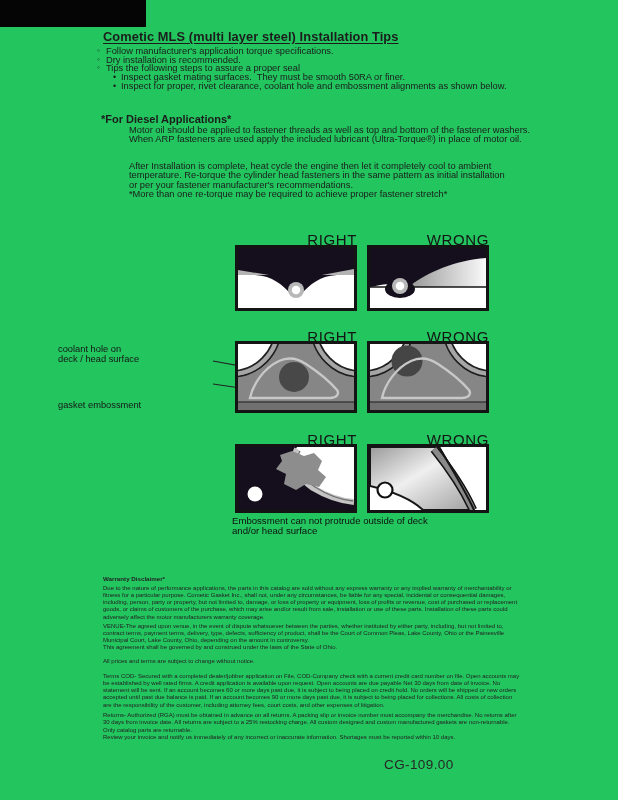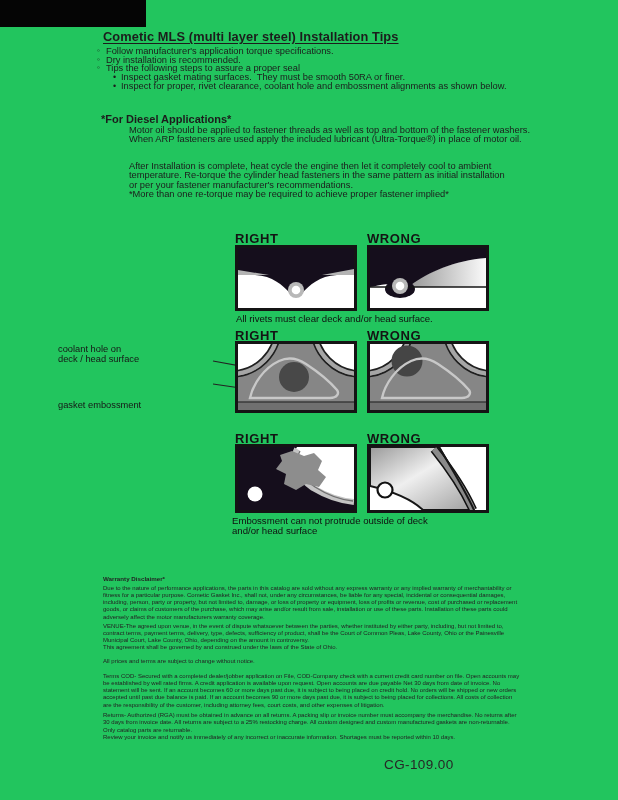--- a/index.html
+++ b/index.html
@@ -18,21 +18,21 @@
   .tips { position:absolute; left:97px; top:47px; }
   .tip-row { display:flex; font-size:9.3px; line-height:8.7px; white-space:pre; }
   .tip-row .mk { width:9px; flex:0 0 9px; font-size:8px; }
   .tip-row.sub { margin-left:16px; }
   .tip-row.sub .mk { width:8px; flex:0 0 8px; font-size:9px; }
 
   .diesel-h { position:absolute; left:101px; top:113px; font-size:11px; font-weight:700; }
   .body-p { position:absolute; left:101px; width:442px; font-size:9.3px; line-height:9.4px; white-space:pre-line;margin-left:28px; }
   .p1 { top:126px; } .p2 { top:162px; } .pnote { top:190px; }
 
-  .dg-label { position:absolute; width:122px; text-align:left; font-size:13px; font-weight:700; letter-spacing:0.6px; color:#141414; }
+  .dg-label { position:absolute; width:122px; text-align:right; font-size:15px; font-weight:400; letter-spacing:0.6px; color:#141414; }
   .panel { position:absolute; width:122px; }
   .panel svg { display:block; }
   .dg-caption { position:absolute; font-size:9.6px; line-height:10.2px; white-space:pre-line; color:#101010; }
 
   .side-label { position:absolute; left:58px; width:152px; font-size:9.3px; line-height:10px; white-space:pre-line; color:#161616; }
   .lab-coolant { top:344px; }
   .lab-emboss  { top:376px;margin-top:24px; }
   .leader-overlay { position:absolute; left:0; top:330px; pointer-events:none; }
 
   .disc { position:absolute; left:103px; width:515px; font-size:6.0px; line-height:7.15px; white-space:pre-line; color:#232323; }
@@ -73,21 +73,21 @@
       <span>Inspect for proper, rivet clearance, coolant hole and embossment alignments as shown below.</span>
     </div>
   </div>
 
   <div class="diesel-h">*For Diesel Applications*</div>
   <div class="body-p p1">Motor oil should be applied to fastener threads as well as top and bottom of the fastener washers.
 When ARP fasteners are used apply the included lubricant (Ultra-Torque®) in place of motor oil.</div>
   <div class="body-p p2">After Installation is complete, heat cycle the engine then let it completely cool to ambient
 temperature. Re-torque the cylinder head fasteners in the same pattern as initial installation
 or per your fastener manufacturer's recommendations.</div>
-  <div class="body-p pnote">*More than one re-torque may be required to achieve proper fastener implied*</div>
+  <div class="body-p pnote">*More than one re-torque may be required to achieve proper fastener stretch*</div>
 
   <div class="dg-label" style="left:235px; top:231px;">RIGHT</div>
   <div class="dg-label" style="left:367px; top:231px;">WRONG</div>
 
   <div class="panel" style="left:235px; top:245px;">
     <svg width="122" height="66" viewBox="0 0 122 66">
       <rect x="1.5" y="1.5" width="119" height="63" fill="#ffffff" stroke="none"></rect>
       <rect x="3" y="3" width="116" height="27" fill="#150e1c"></rect>
       <polygon points="3,30 34,30 3,25" fill="#b3b3b3"></polygon>
       <polygon points="119,30 87,30 119,24" fill="#b3b3b3"></polygon>
@@ -110,21 +110,20 @@
       <path d="M36,42 C60,28 88,15 119,13 L119,42 Z" fill="url(#wg1)"></path>
       <path d="M3,3 H119 V13 C88,15 60,28 44,40 C38,45 31,47 26,42 C20,36 10,42 3,42 Z" fill="#150e1c"></path>
       <ellipse cx="33" cy="44" rx="15" ry="9" fill="#150e1c"></ellipse>
       <line x1="3" y1="42" x2="119" y2="42" stroke="#141414" stroke-width="1.4"></line>
       <circle cx="33" cy="41" r="8" fill="#b8b8b8"></circle>
       <circle cx="33" cy="41" r="4.3" fill="#ffffff"></circle>
       <rect x="1.5" y="1.5" width="119" height="63" fill="none" stroke="#141414" stroke-width="3"></rect>
     </svg>
   </div>
 
-  <div class="dg-caption" style="left:236px; top:314px;">All rivets must clear deck and/or head surface.</div>
 
   <div class="dg-label" style="left:235px; top:328px;">RIGHT</div>
   <div class="dg-label" style="left:367px; top:328px;">WRONG</div>
 
   <div class="side-label lab-coolant">coolant hole on
 deck / head surface</div>
   <div class="side-label lab-emboss">gasket embossment</div>
 
   <svg class="leader-overlay" width="618" height="100" viewBox="0 0 618 100">
     <line x1="213" y1="31" x2="295" y2="46" stroke="#222222" stroke-width="1.1"></line>

